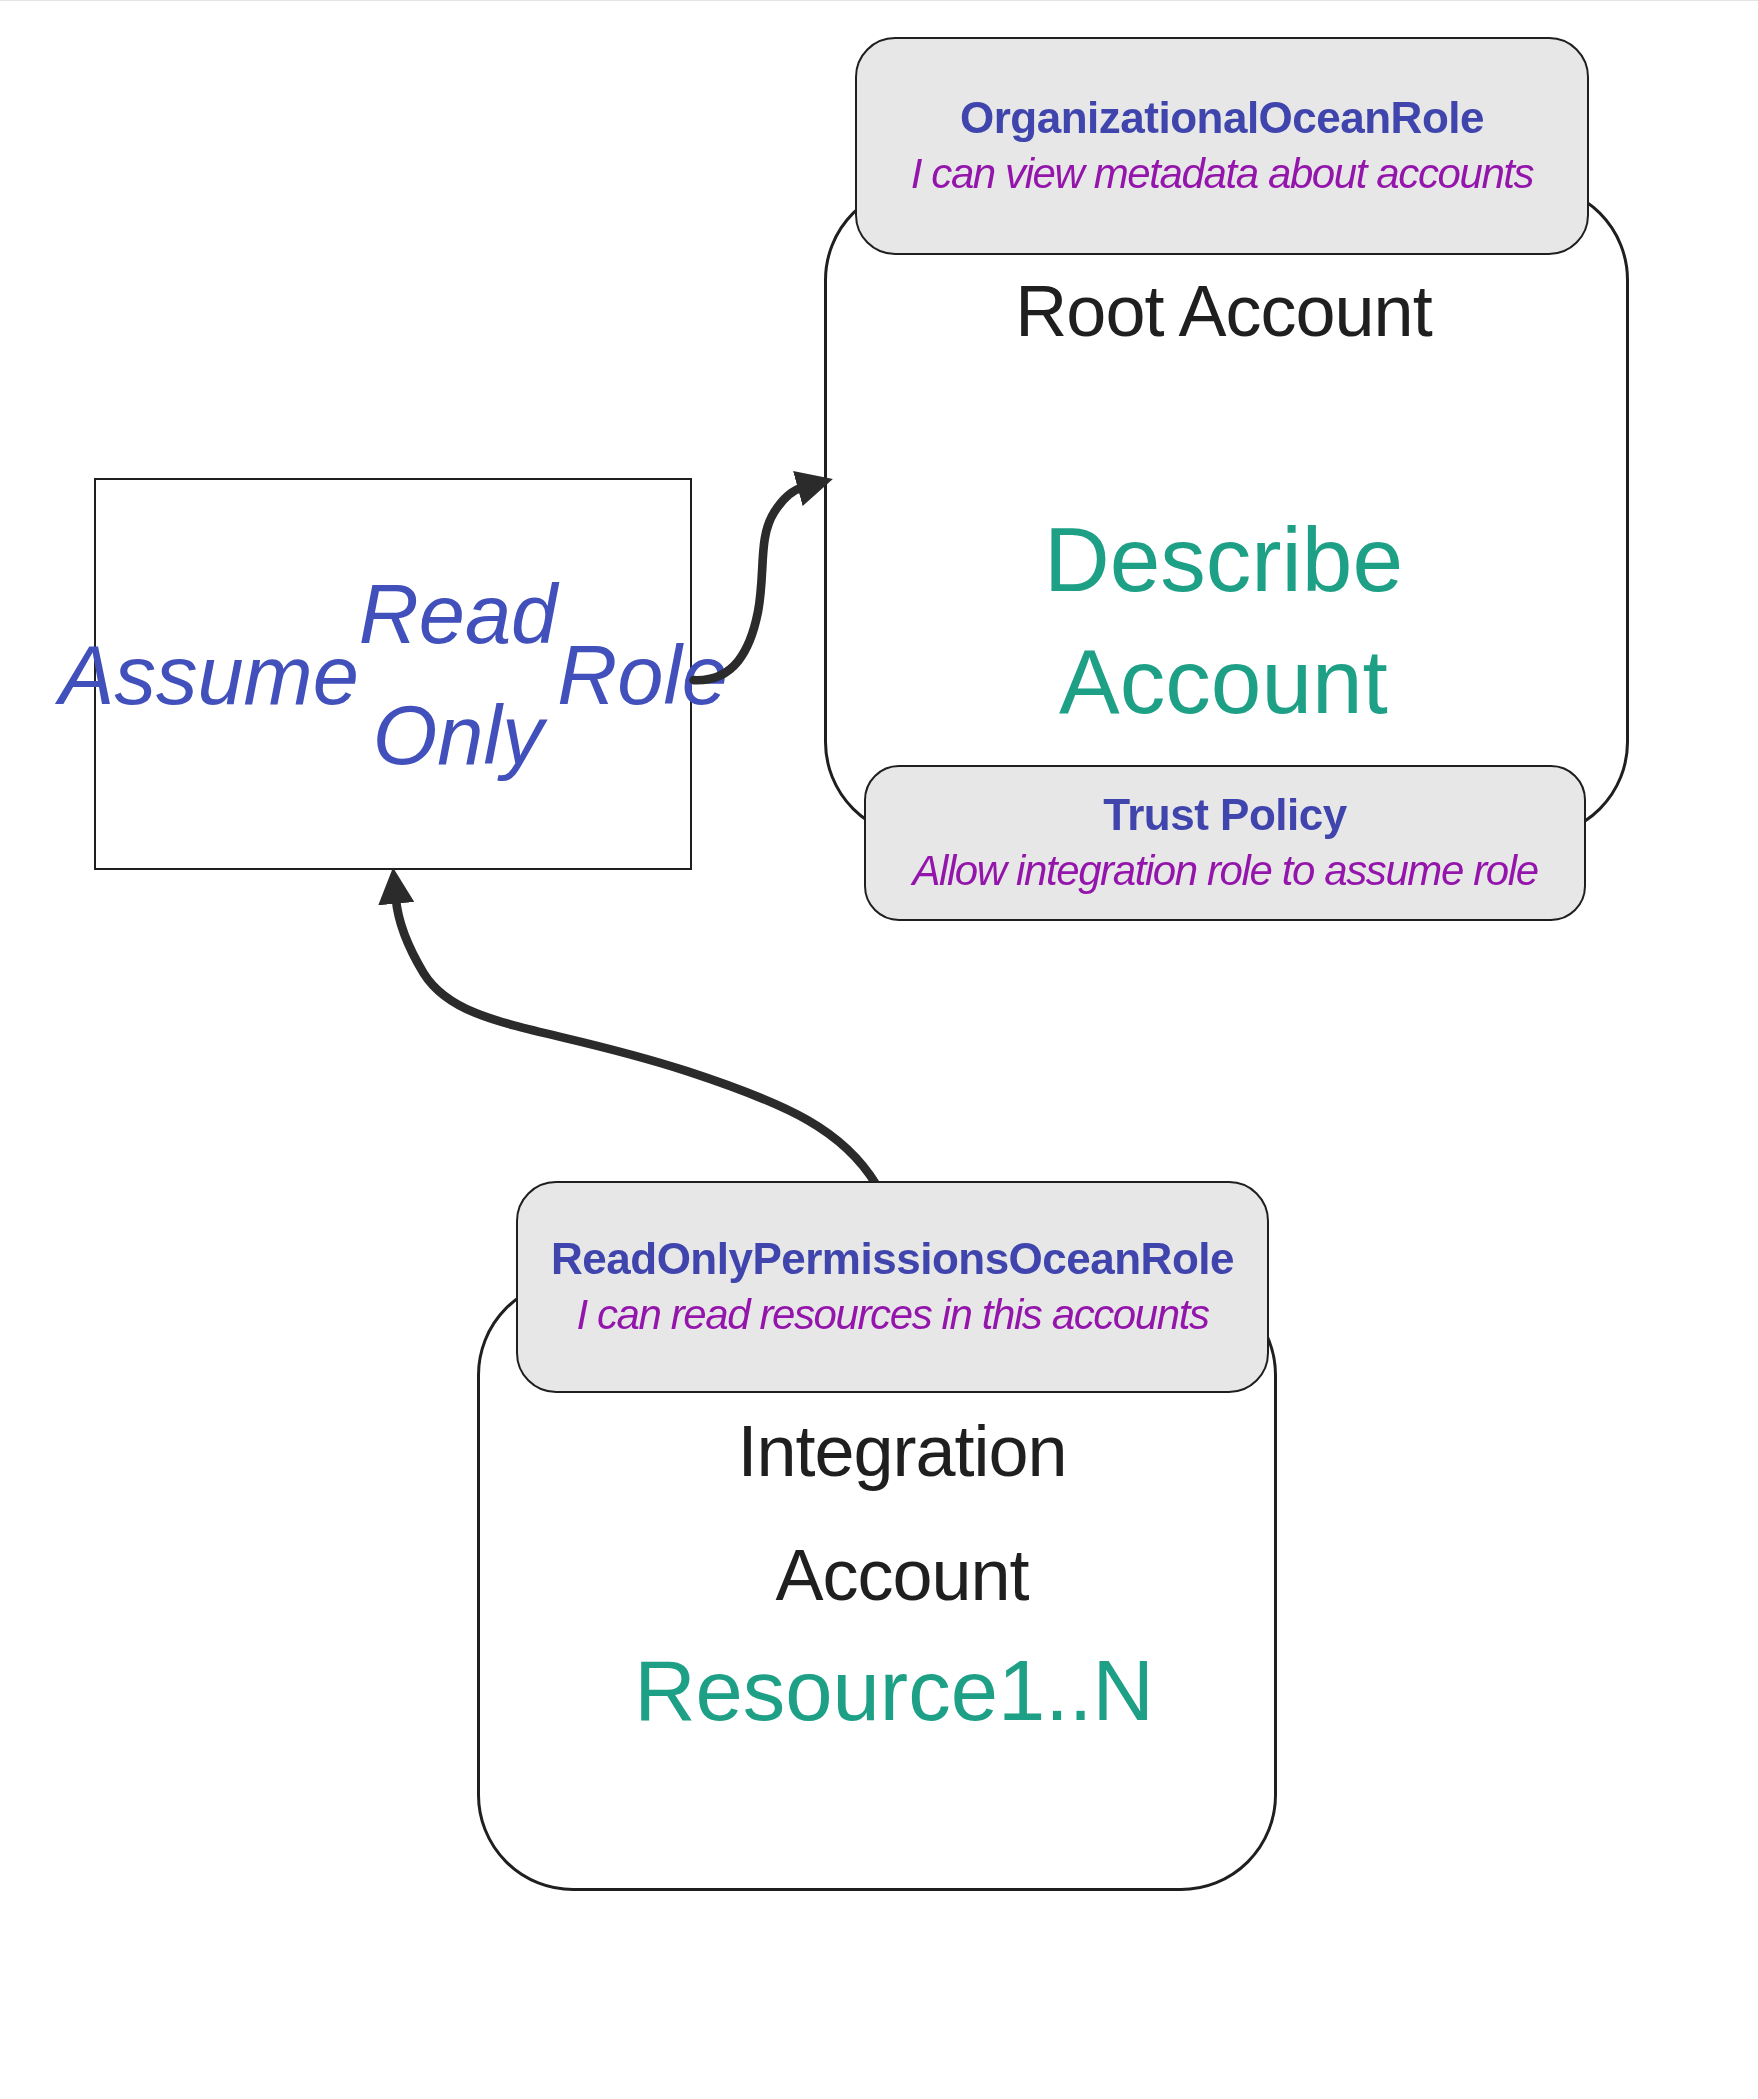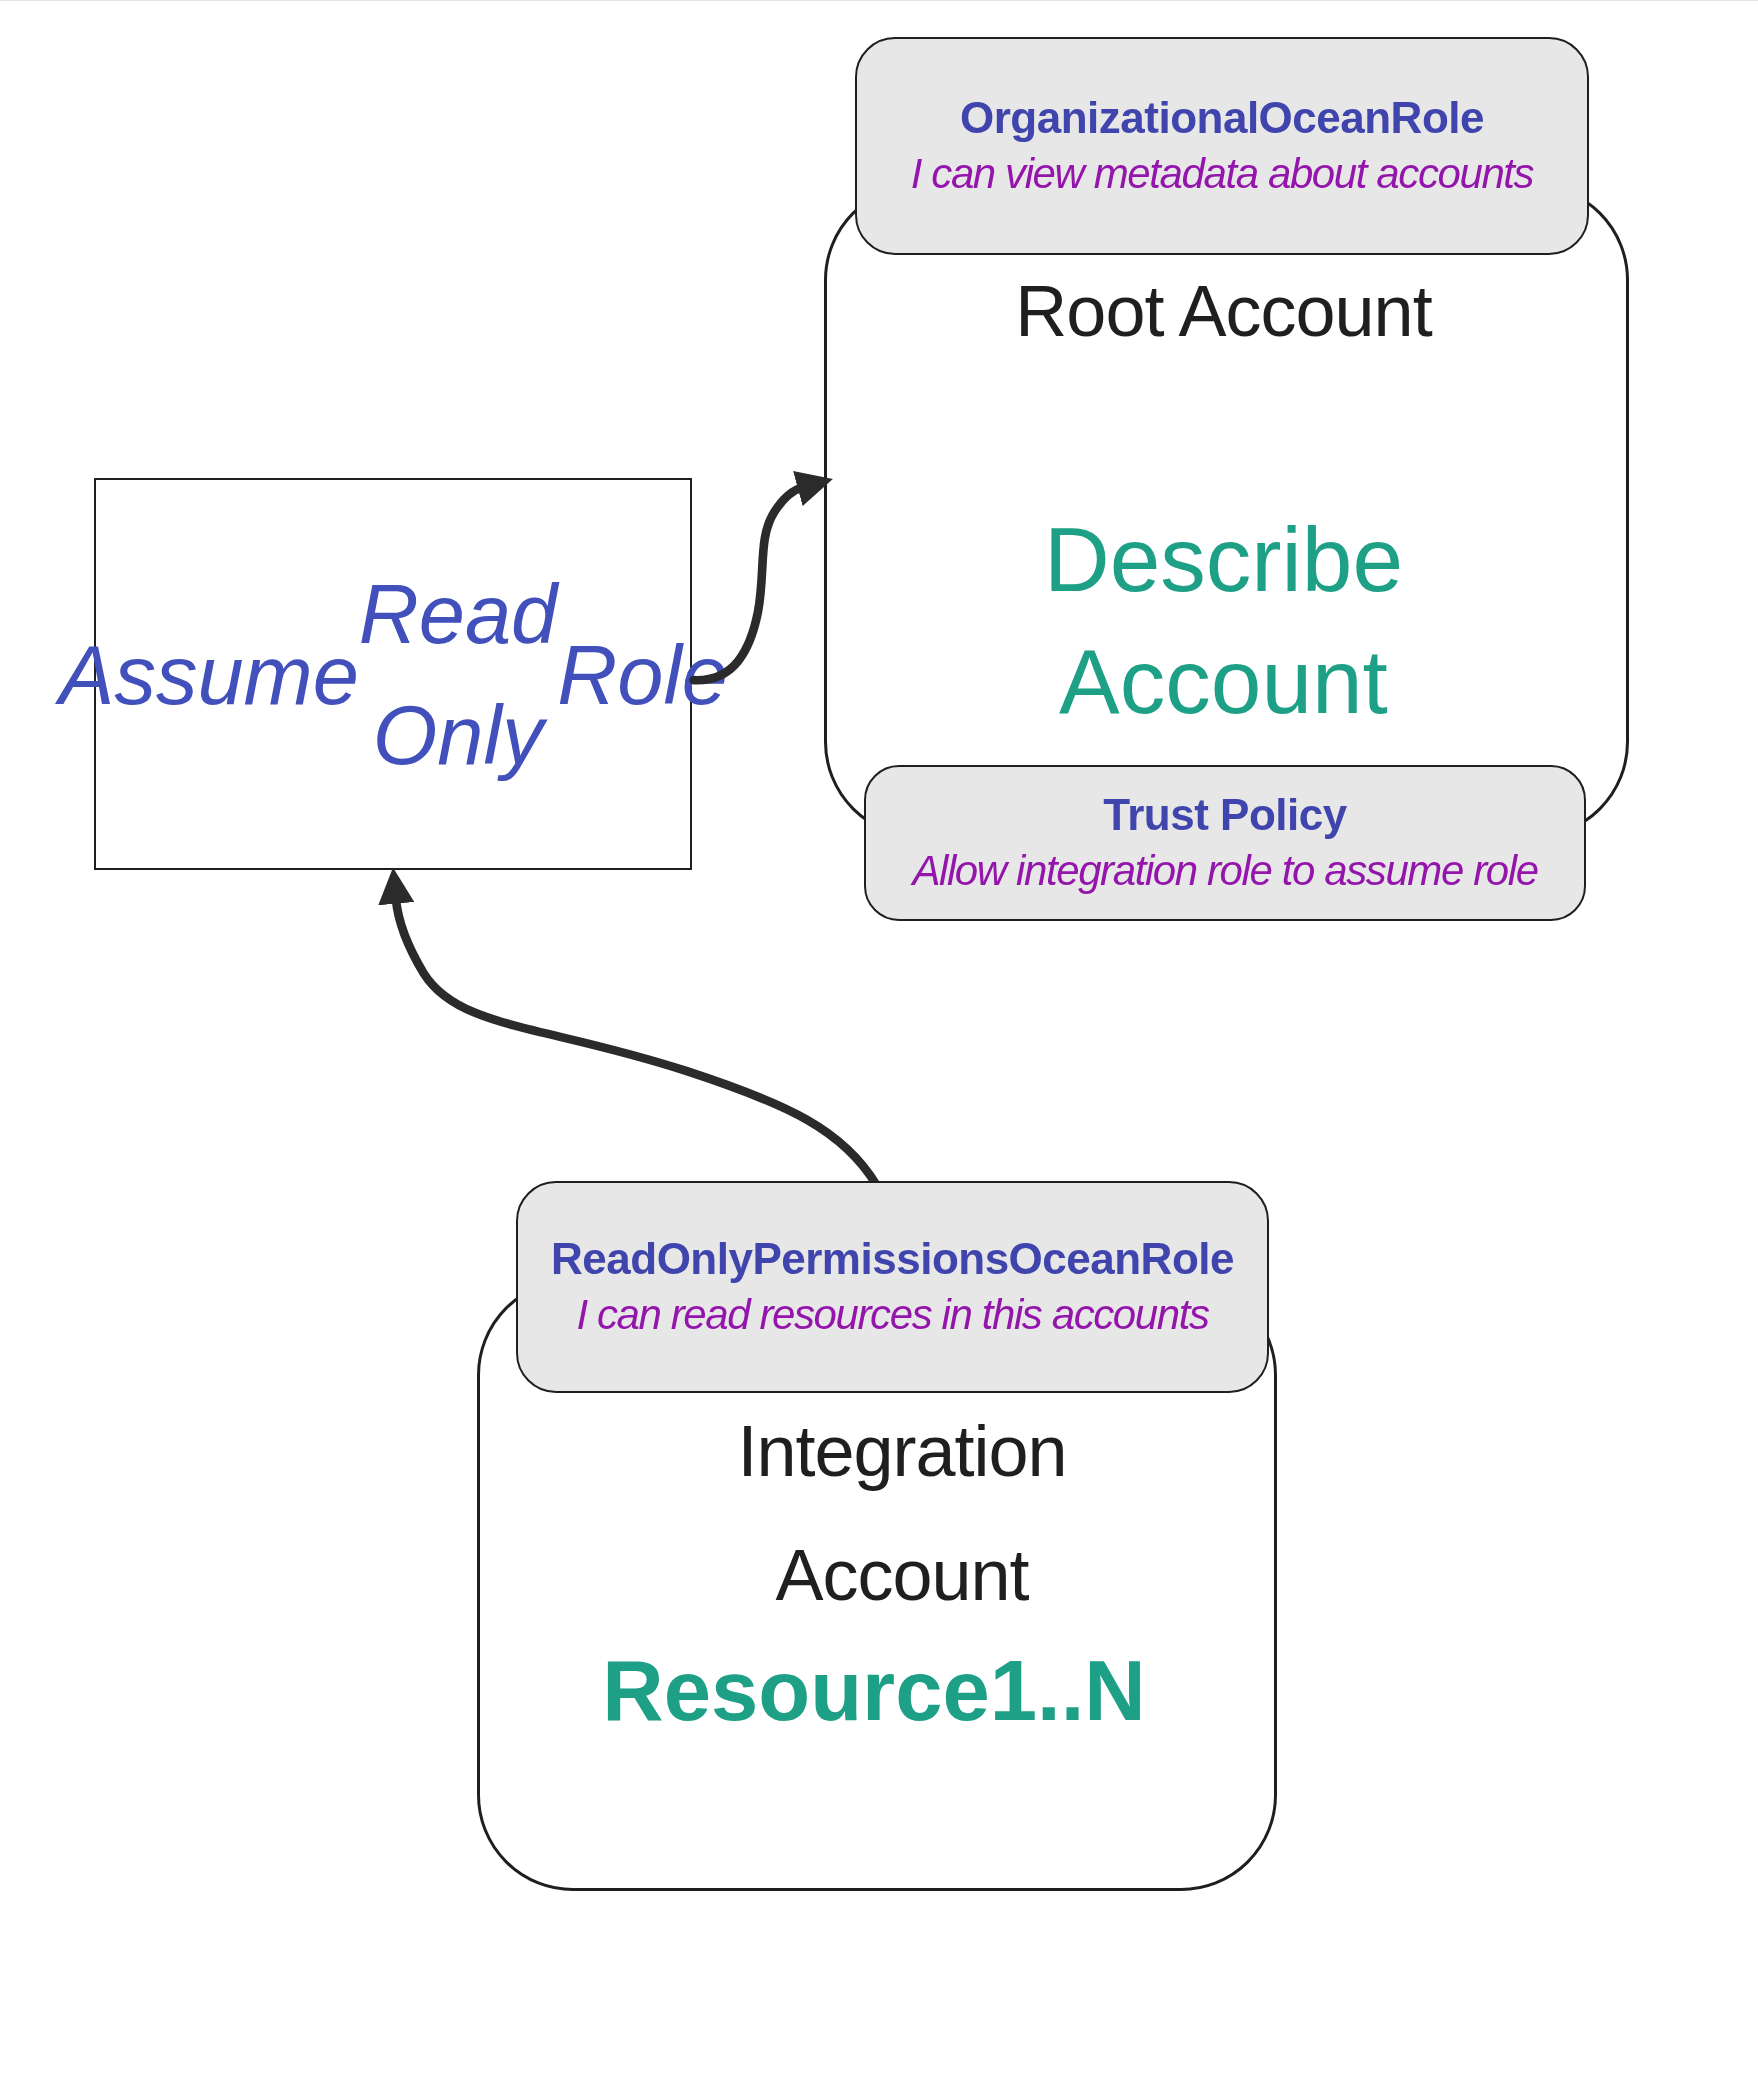--- a/index.html
+++ b/index.html
@@ -88,23 +88,24 @@
     font-weight: normal;
     color: #1ea086;
     line-height: 122px;
     z-index: 2;
   }
   #resource-text {
     position: absolute;
     left: 477px; top: 1641px; width: 794px;
     text-align: center;
     font-size: 85px;
-    font-weight: bold;
+    font-weight: normal;
     color: #1ea086;
     z-index: 2;
+    padding-left: 20px;
   }
   #assume-text {
     position: absolute;
     left: 94px; top: 477px; width: 599px; height: 394px;
     display: flex;
     flex-direction: row;
     align-items: center;
     justify-content: center;
     text-align: center;
     font-size: 83px;

